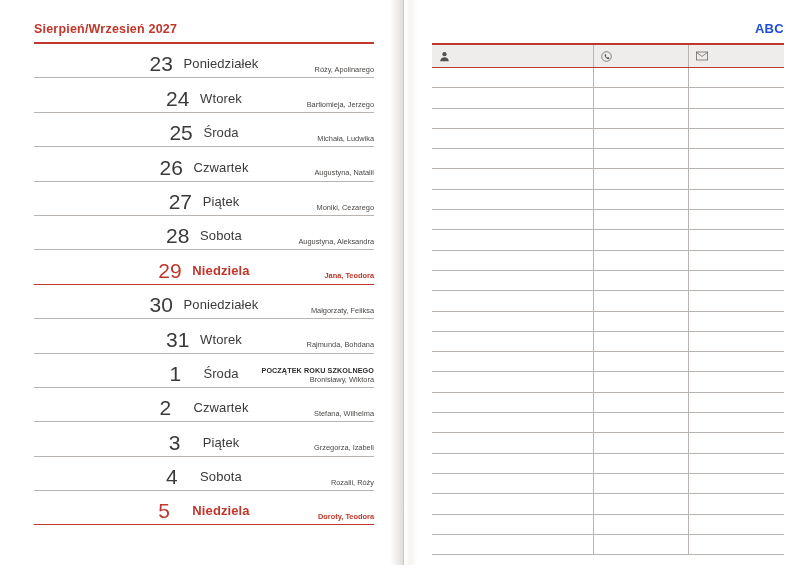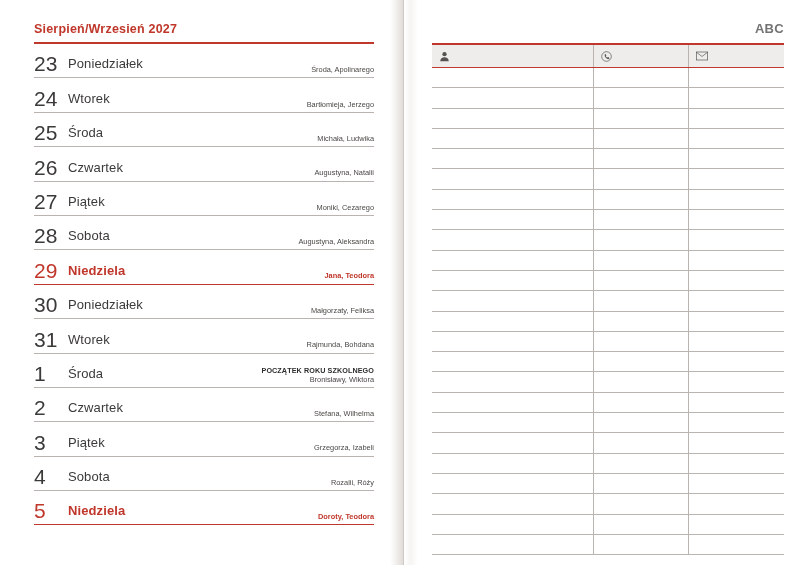--- a/index.html
+++ b/index.html
@@ -53,20 +53,21 @@
   }
 
   .days { width: 340px; }
 
   .day-row {
     position: relative;
     height: 34.4px;
     border-bottom: 1px solid #b9b4b0;
     display: flex;
     align-items: flex-end;
+    justify-content: center;
   }
   .day-row.sunday { border-bottom: 1px solid #c0372b; }
 
   .day-num {
     width: 34px;
     font-size: 21px;
     color: #3b3a39;
     line-height: 1;
     font-weight: normal;
     padding-bottom: 3px;
@@ -102,21 +103,21 @@
   .day-row.red .names { font-weight: bold; }
 
   
   .right-page {
     position: absolute;
     left: 418px; top: 0;
     width: 382px; height: 571px;
     padding: 18px 16px 0 14px;
   }
   .abc {
-    color: #737373;
+    color: #1d4ed8;
     font-size: 13px;
     font-weight: bold;
     text-align: right;
     margin: 3px 0 7px 0;
     letter-spacing: 0.3px;
   }
   .abc-rule { height: 2px; background: #c0372b; }
 
   .head-row {
     display: flex;
@@ -156,21 +157,21 @@
 <div class="page">
 
   <div class="left-page">
     <div class="month-title">Sierpień/Wrzesień 2027</div>
     <div class="title-rule"></div>
     <div class="days" id="days-list">
         <div class="day-row">
           <div class="day-num">23</div>
           <div class="day-name">Poniedziałek</div>
           <div class="day-right">
-            <div class="names">Środa, Apolinarego</div>
+            <div class="names">Róży, Apolinarego</div>
           </div>
         </div>
         <div class="day-row">
           <div class="day-num">24</div>
           <div class="day-name">Wtorek</div>
           <div class="day-right">
             <div class="names">Bartłomieja, Jerzego</div>
           </div>
         </div>
         <div class="day-row">

